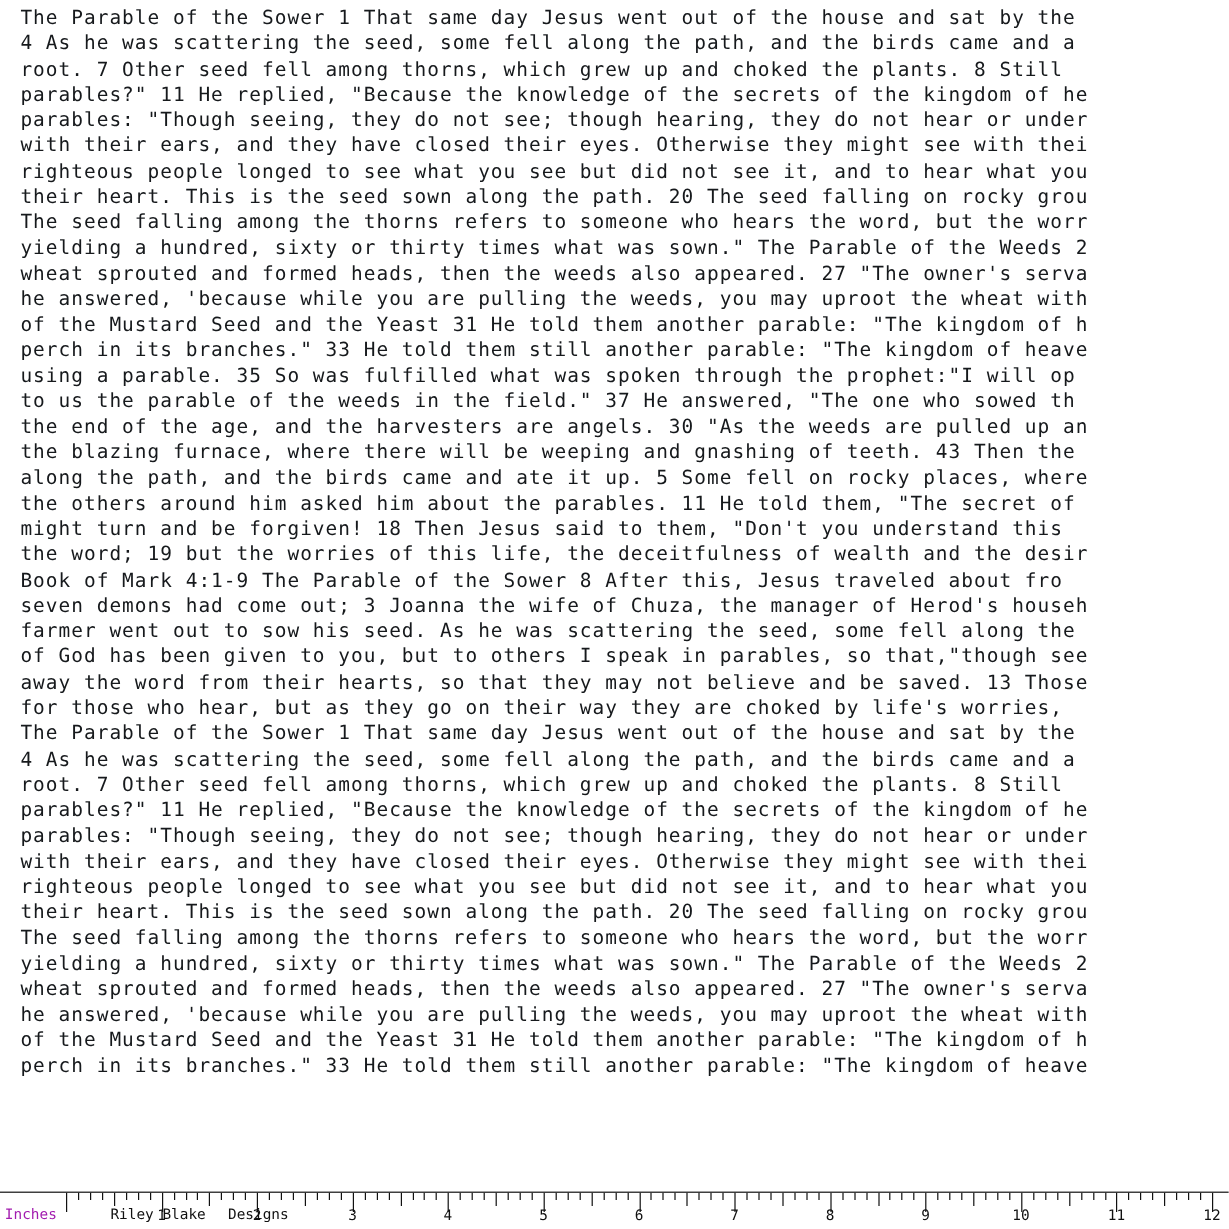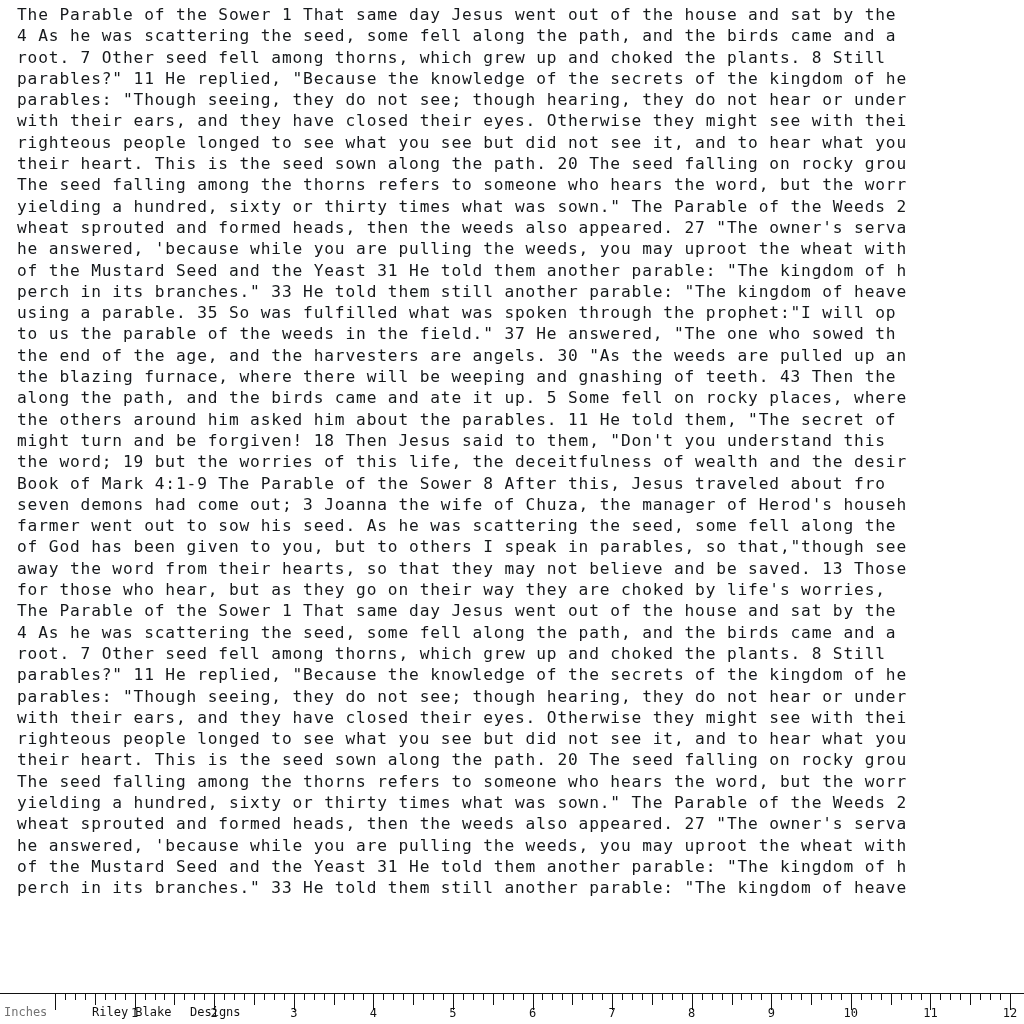--- a/index.html
+++ b/index.html
@@ -70,21 +70,21 @@
     font-family: "DejaVu Sans Mono", monospace;
     font-size: 12px;
     color: #111;
     transform: translateX(-50%);
   }
   .rlabel {
     position: absolute;
     top: 11px;
     font-family: "DejaVu Sans Mono", monospace;
     font-size: 12px;
-    color: #737373;
+    color: #a21caf;
   }
   .inches-label {
     left: 4px;
   }
   .brand {
     left: 92px;
     color: #111;
   }
   .brand2 {
     left: 190px;

